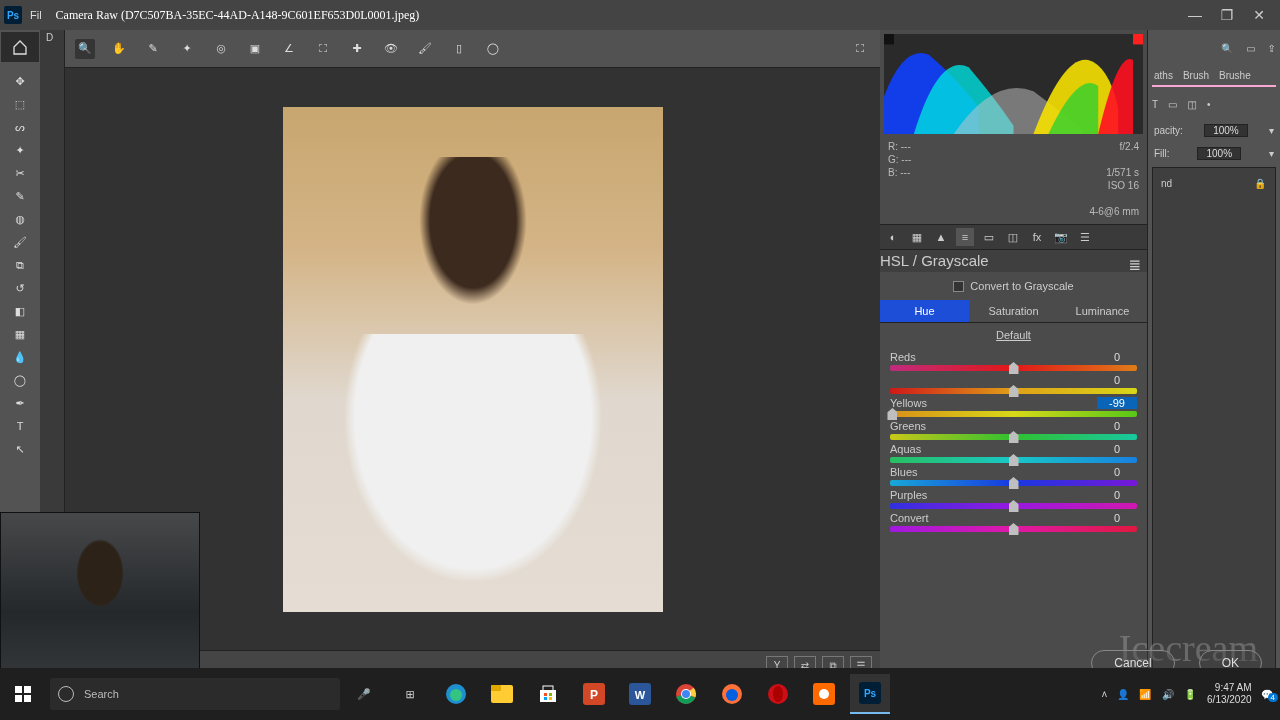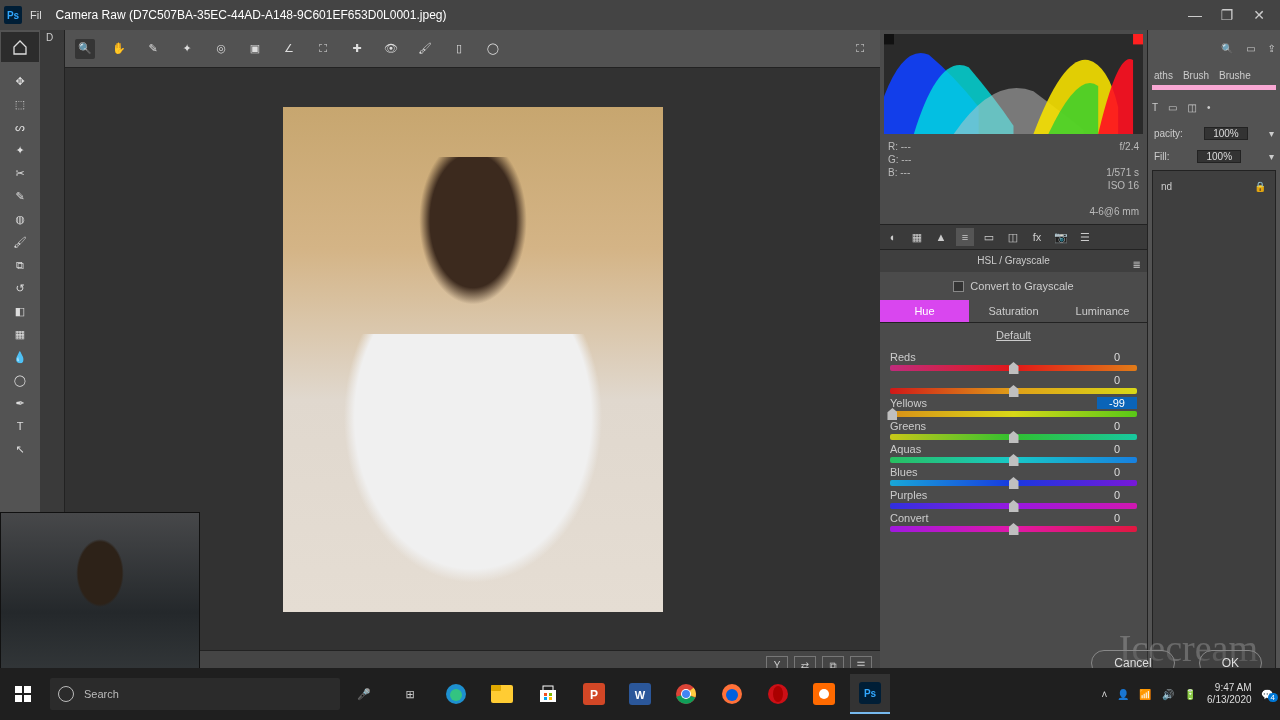--- a/index.html
+++ b/index.html
@@ -1,19 +1,19 @@
 <!DOCTYPE html>
 <html><head>
 <meta charset="utf-8">
 <style>
 * { margin: 0; padding: 0; box-sizing: border-box; font-family: "Segoe UI", Tahoma, sans-serif; user-select: none; }
 html, body { width: 1280px; height: 720px; overflow: hidden; background: #323232; color: #ccc; font-size: 11px; }
 .title-bar { height: 30px; background: #444; display: flex; align-items: center; padding: 0 4px; }
 .ps-logo { width: 18px; height: 18px; background: #001e36; color: #31a8ff; display: flex; align-items: center; justify-content: center; font-weight: bold; font-size: 10px; border-radius: 2px; margin-right: 8px; }
-.title-text { color: #fff; font-size: 12px; }
+.title-text { color: #fff; font-size: 12px; font-family: Liberation Serif, serif; }
 .win-controls { margin-left: auto; display: flex; gap: 14px; padding-right: 8px; }
 .win-btn { width: 18px; height: 15px; color: #ccc; display: flex; align-items: center; justify-content: center; font-size: 14px; cursor: pointer; }
 .main-area { height: 650px; display: flex; }
 .left-tools { width: 40px; background: #535353; display: flex; flex-direction: column; align-items: center; padding-top: 2px; gap: 1px; }
 .home-box { width: 38px; height: 30px; background: #2c2c2c; display: flex; align-items: center; justify-content: center; }
 .left-tools .tool { width: 24px; height: 22px; display: flex; align-items: center; justify-content: center; color: #ddd; cursor: pointer; }
 .ruler-strip { width: 25px; background: #3a3a3a; border-right: 1px solid #222; position: relative; }
 .content-col { flex: 1; display: flex; flex-direction: column; background: #2b2b2b; }
 .cr-toolbar { height: 38px; background: #525252; display: flex; align-items: center; padding: 0 10px; gap: 14px; border-bottom: 1px solid #222; }
 .cr-tool { width: 20px; height: 20px; display: flex; align-items: center; justify-content: center; color: #ddd; cursor: pointer; }
@@ -26,46 +26,46 @@
 .bs-btn { width: 22px; height: 20px; border: 1px solid #777; display: flex; align-items: center; justify-content: center; font-size: 10px; cursor: pointer; }
 .right-col { width: 400px; display: flex; }
 .cr-panel { width: 268px; background: #4b4b4b; display: flex; flex-direction: column; border-right: 1px solid #222; }
 .histogram { height: 100px; background: #2a2a2a; margin: 4px 4px 0 4px; position: relative; overflow: hidden; }
 .hist-svg { width: 100%; height: 100%; }
 .meta-row { padding: 6px 8px; display: flex; justify-content: space-between; font-size: 10px; color: #bbb; }
 .meta-left span { display: block; line-height: 13px; }
 .meta-right span { display: block; line-height: 13px; text-align: right; }
 .tab-icons { height: 26px; background: #3a3a3a; display: flex; align-items: center; justify-content: flex-start; padding: 0 4px; gap: 6px; border-top: 1px solid #222; border-bottom: 1px solid #222; }
 .tab-icons .ti { width: 18px; height: 18px; display: flex; align-items: center; justify-content: center; color: #ccc; cursor: pointer; font-size: 11px; }
-.panel-title { height: 22px; background: #3f3f3f; text-align: center; line-height: 22px; font-size: 10px; position: relative; }
+.panel-title { height: 22px; background: #3f3f3f; text-align: left; line-height: 22px; font-size: 15px; position: relative; }
 .panel-title .menu { position: absolute; right: 6px; top: 4px; }
 .grayscale-row { padding: 8px; display: flex; align-items: center; justify-content: center; gap: 6px; }
 .gray-check { width: 11px; height: 11px; border: 1px solid #888; background: #333; }
 .hsl-tabs { display: flex; border-bottom: 1px solid #222; }
 .hsl-tab { flex: 1; text-align: center; padding: 5px 0; font-size: 11px; cursor: pointer; }
-.hsl-tab.active { background: #d946ef; color: #fff; }
+.hsl-tab.active { background: #1d4ed8; color: #fff; }
 .default-link { text-align: center; padding: 6px 4px; text-decoration: underline; color: #ccc; cursor: pointer; font-size: 11px; }
 .sliders { padding: 4px 10px; display: flex; flex-direction: column; gap: 3px; }
 .slider-row { }
 .slider-head { display: flex; justify-content: space-between; font-size: 11px; margin-bottom: 2px; }
 .slider-val { width: 40px; text-align: center; color: #ddd; padding: 0 2px; }
 .slider-val.sel { background: #0a64b8; color: #fff; }
 .track { height: 6px; position: relative; border-radius: 2px; }
 .thumb { position: absolute; top: -3px; width: 10px; height: 12px; background: #bfbfbf; transform: translateX(-50%); clip-path: polygon(50% 0, 100% 35%, 100% 100%, 0 100%, 0 35%); }
 .g-reds   { background: linear-gradient(90deg,#c02b7c,#e01818,#e07b18); }
 .g-orange { background: linear-gradient(90deg,#d01818,#e0a018,#d8d818); }
 .g-yellow { background: linear-gradient(90deg,#d89018,#d8d818,#58c818); }
 .g-green  { background: linear-gradient(90deg,#c8c818,#30c030,#18c8a0); }
 .g-aqua   { background: linear-gradient(90deg,#28c060,#18c8c8,#1880e0); }
 .g-blue   { background: linear-gradient(90deg,#18a8d8,#1838e0,#7818d8); }
 .g-purple { background: linear-gradient(90deg,#3030e0,#9818e0,#d018b0); }
 .g-magenta{ background: linear-gradient(90deg,#a018e0,#e018a8,#e01840); }
 .ps-right { width: 132px; background: #535353; display: flex; flex-direction: column; padding: 4px; gap: 4px; font-size: 10px; color: #ccc; }
 .ps-right-top { height: 28px; display: flex; align-items: center; justify-content: flex-end; gap: 12px; }
-.panel-tabs { display: flex; gap: 10px; padding: 4px 2px; border-bottom: 5px solid #f9a8d4; }
+.panel-tabs { display: flex; gap: 10px; padding: 4px 2px; border-bottom: 2px solid #f9a8d4; }
 .opt-row { height: 26px; display: flex; align-items: center; gap: 10px; }
 .prop-row { display: flex; align-items: center; justify-content: space-between; padding: 3px 2px; }
 .prop-row input { width: 44px; background: #333; border: 1px solid #222; color: #ddd; font-size: 10px; text-align: center; }
 .layers-area { flex: 1; background: #3f3f3f; border: 1px solid #222; padding: 6px; }
 .lock-row { display:flex; justify-content: space-between; align-items:center; padding:4px 2px; }
 .dlg-buttons { position: absolute; right: 18px; bottom: 44px; display: flex; gap: 24px; }
 .dlg-btn { padding: 5px 22px; border: 1px solid #888; border-radius: 18px; font-size: 12px; color: #ddd; cursor: pointer; background: rgba(70,70,70,0.4); }
 .watermark { position: absolute; right: 22px; bottom: 50px; font-family: cursive; font-size: 38px; color: rgba(230,230,230,0.25); pointer-events: none; }
 .taskbar { position: absolute; bottom: 0; left: 0; right: 0; height: 52px; background: #1f1f1f; display: flex; align-items: center; }
 .start-btn { width: 46px; height: 40px; display: flex; align-items: center; justify-content: center; color: #fff; cursor: pointer; }

